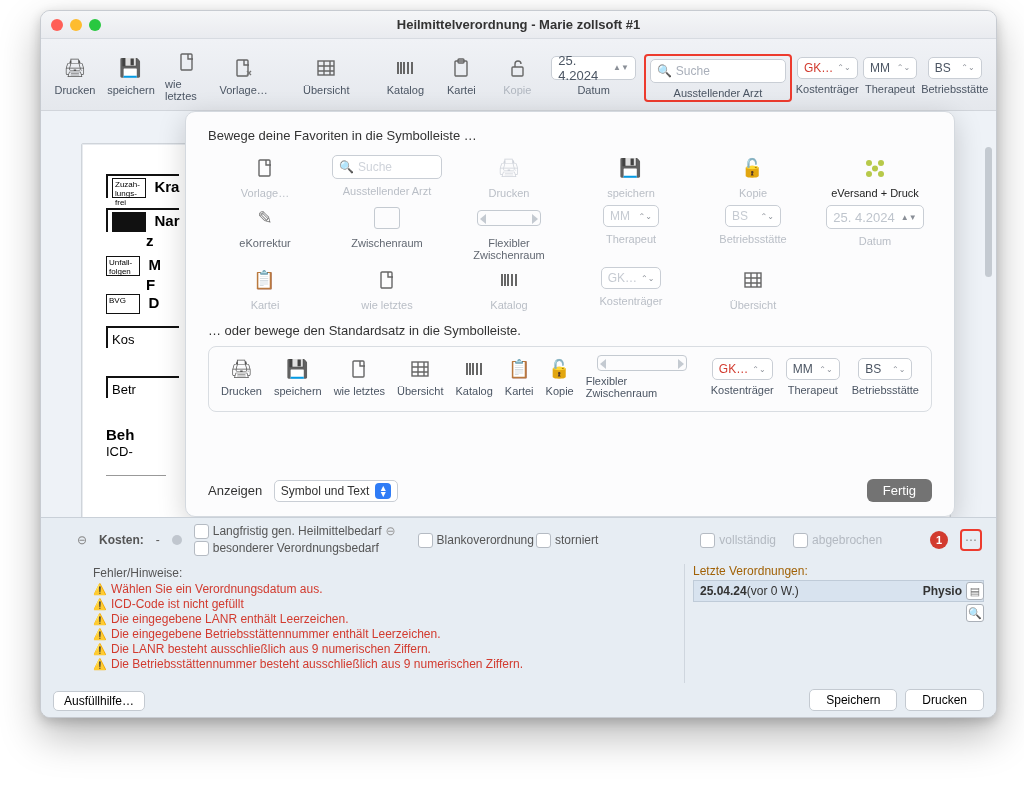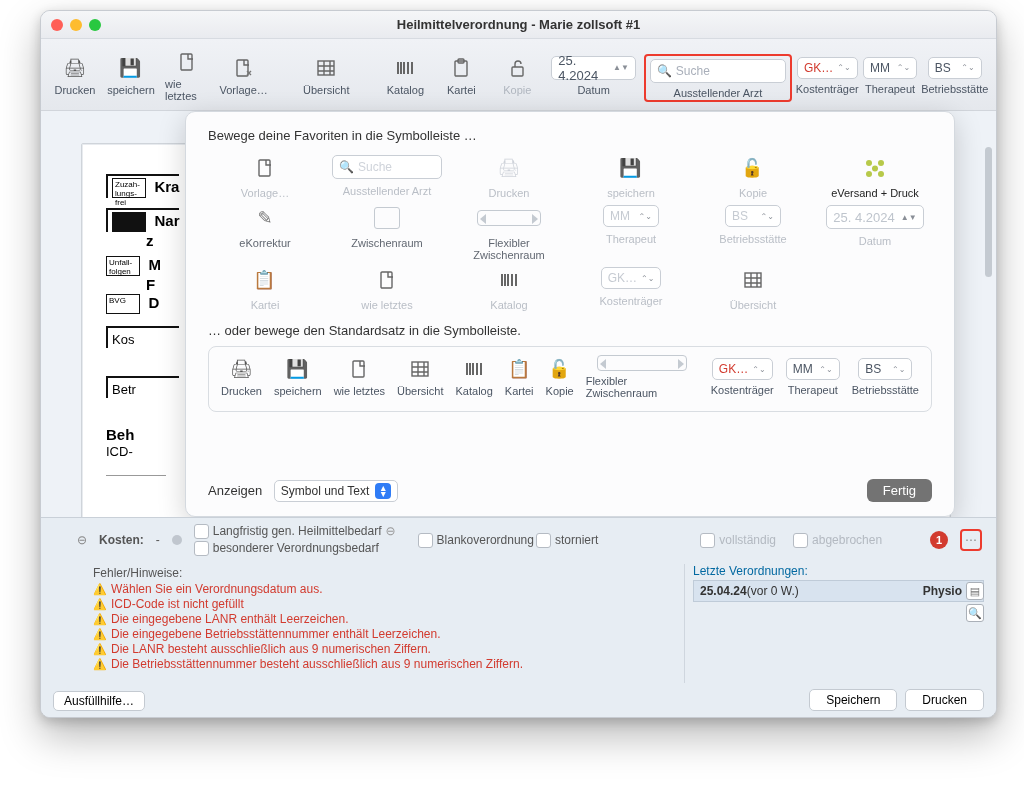--- a/index.html
+++ b/index.html
@@ -513,21 +513,21 @@
             <span>Die LANR besteht ausschließlich aus 9 numerischen Ziffern.</span>
           </div>
           <div class="err">
             <span class="warn">⚠️</span>
             <span>Die Betriebsstättennummer besteht ausschließlich aus 9 numerischen Ziffern.</span>
           </div>
         </div>
     </div>
 
     <div class="right-pane">
-      <div style="color:#0369a1">Letzte Verordnungen:</div>
+      <div style="color:#a16207">Letzte Verordnungen:</div>
       <div style="background:#d8e3ef;border:1px solid #bfcbd8;padding:3px 6px;margin-top:2px">
         <b>25.04.24</b><span>(vor 0 W.)</span>
       </div>
       <div class="phy">
         <b>Physio</b>
         <span class="sq">▤</span>
         <span class="sq" style="position:absolute;right:0;top:22px">🔍</span>
       </div>
     </div>
 

